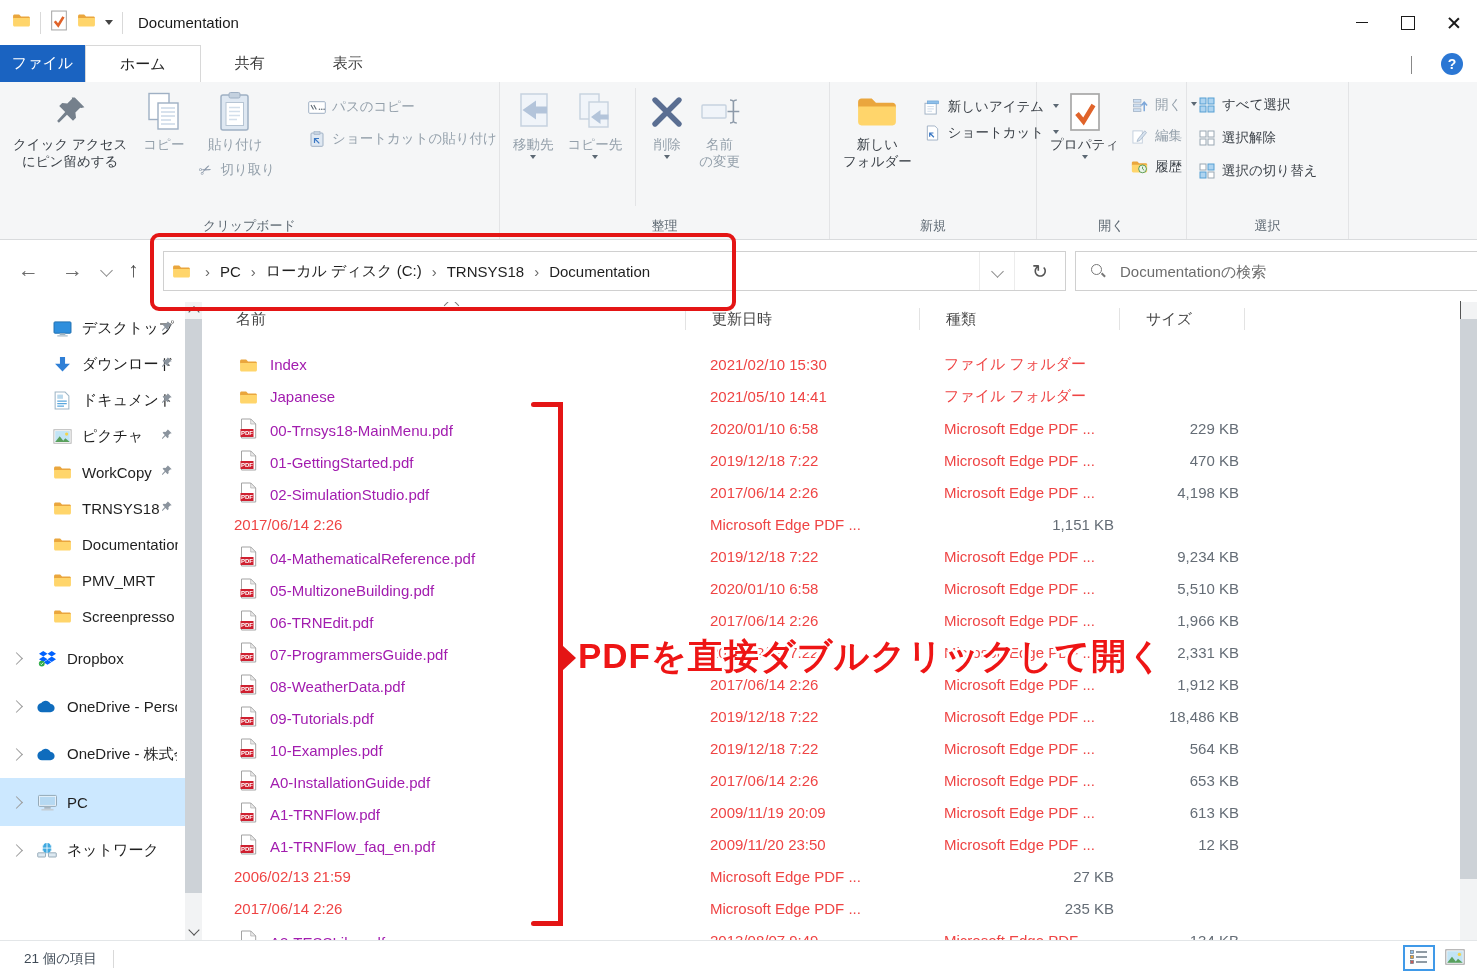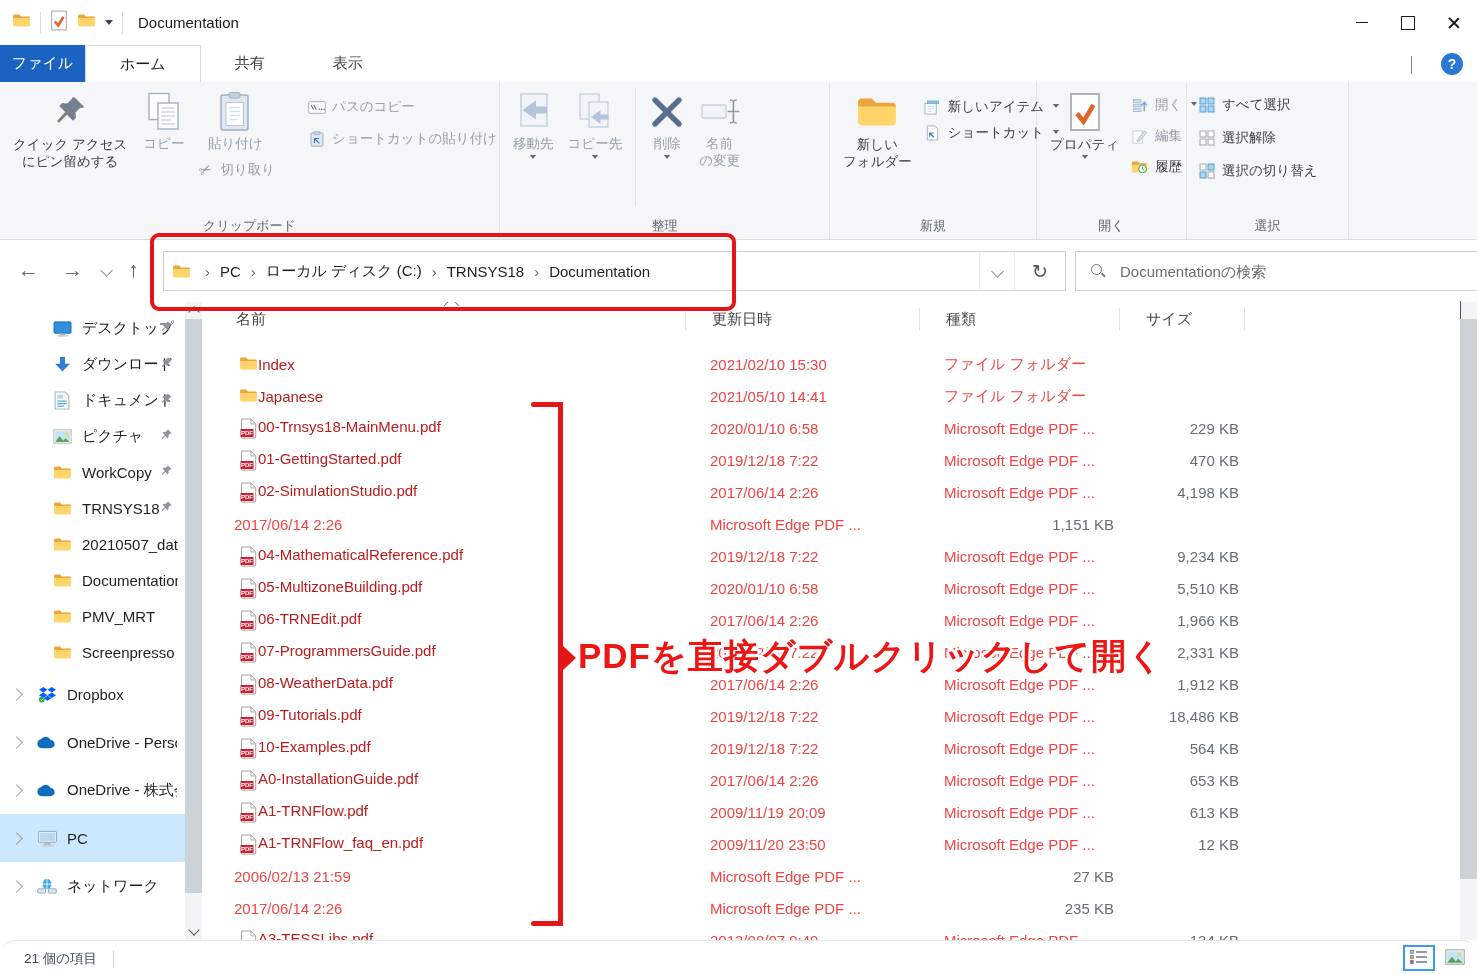--- a/index.html
+++ b/index.html
@@ -33,21 +33,21 @@
   
   #ribbon{position:absolute;left:0;top:82px;width:1477px;height:158px;background:#f5f6f7;border-bottom:1px solid #d9dbdd;
           display:flex;box-sizing:border-box;}
   .rgroup{height:100%;border-right:1px solid #e3e4e6;display:flex;flex-direction:column;box-sizing:border-box;flex:none;}
   .rg-body{flex:1;display:flex;align-items:flex-start;padding:4px 4px 0 6px;}
   .rg-label{height:22px;text-align:center;font-size:13px;color:#5d6872;}
   .bigbtn{display:flex;flex-direction:column;align-items:center;padding:2px 7px;}
   .bicon{height:48px;display:flex;align-items:center;justify-content:center;}
   .blabel{font-size:13.5px;color:#3b4148;text-align:center;line-height:17px;white-space:nowrap;}
   .smallbtn{display:flex;align-items:center;gap:6px;height:26px;font-size:13.5px;color:#3b4148;padding:0 4px;white-space:nowrap;}
-  .dis .blabel,.dis > span:not(.sicon):not(.bicon){color:#94a0ab;font-family:Liberation Mono, monospace;}
+  .dis .blabel,.dis > span:not(.sicon):not(.bicon){color:#94a0ab;}
   .dd{width:0;height:0;border:3.6px solid transparent;border-top:4.6px solid #5c6873;display:inline-block;margin-left:3px;}
   .dd.below{margin:2px 0 0 0;}
   .col{display:flex;flex-direction:column;}
   .gsep{width:1px;background:#e3e4e6;height:118px;margin:2px 6px 0 6px;}
   .scissors{font-size:15px;color:#8a97a8;display:inline-block;transform:rotate(-25deg);}
   .sicon{display:inline-flex;align-items:center;justify-content:center;width:19px;}
 
   
   #navbar{position:absolute;left:0;top:240px;width:1477px;height:62px;background:#fff;}
   .navarrow{position:absolute;top:16px;font-size:21px;color:#6e6e6e;line-height:28px;}
@@ -93,28 +93,28 @@
   #filearea{position:absolute;left:210px;top:302px;width:1250px;height:638px;background:#fff;overflow:hidden;}
   #fl-header{display:grid;grid-template-columns:476px 234px 200px 125px auto;height:34px;align-items:center;
              font-size:15px;color:#454545;position:relative;}
   #fl-header .hcell{height:22px;line-height:22px;border-right:1px solid #e3e3e3;padding-left:26px;box-sizing:border-box;}
   #fl-header .hcell.first{padding-left:26px;}
   #fl-header .hcell.last{border-right:none;}
   #sortcaret{position:absolute;left:236px;top:-2px;width:10px;height:10px;border-left:1.5px solid #777;border-top:1.5px solid #777;
              transform:rotate(45deg);}
   #rows{padding-top:12px;}
   .frow{display:grid;grid-template-columns:476px 234px 200px 125px auto;height:32px;align-items:center;font-size:15px;}
-  .fname{display:flex;align-items:flex-start;gap:0;padding-left:28px;white-space:nowrap;overflow:hidden;color:#b91c1c;}
+  .fname{display:flex;align-items:flex-end;gap:12px;padding-left:28px;white-space:nowrap;overflow:hidden;color:#a21caf;}
   .fdate,.ftype{color:#ef4444;white-space:nowrap;margin-left:24px;}
   .fsize{color:#656d76;text-align:right;padding-right:6px;white-space:nowrap;}
   .fic{display:inline-flex;width:20px;justify-content:center;flex:none;}
 
   
   #statusbar{position:absolute;left:0;top:940px;width:1477px;height:35px;background:#fff;border-top:1px solid #e3e6e8;
-             display:flex;align-items:center;font-size:13.5px;color:#3f4a56;border-radius:15px;}
+             display:flex;align-items:center;font-size:13.5px;color:#3f4a56;}
   #statusbar .count{margin-left:24px;}
   #statusbar .vsep{margin-left:16px;height:18px;}
   #view-btns{position:absolute;right:6px;top:4px;display:flex;gap:4px;align-items:center;}
   .view-btn{width:32px;height:26px;display:flex;align-items:center;justify-content:center;box-sizing:border-box;}
   .view-btn.active{border:2px solid #3f99e8;background:#fbfdff;}
 
   
   .red{background:#e41515;}
   #redbox{position:absolute;left:150px;top:233px;width:578px;height:70px;border:4px solid #e41515;border-radius:9px;z-index:60;}
   #br-v{position:absolute;left:558px;top:402px;width:5px;height:524px;z-index:60;}
@@ -529,29 +529,20 @@
             <path fill="#8b949e" d="M15.2 2.4l6.4 6.4-2 .6-.8-.2-3.2 3.2.4 3.4-2 2-4-4-5.4 5.4-1.2-1.2L8.8 12l-4-4 2-2 3.4.4 3.2-3.2-.2-.8z"></path>
           </svg></span>
       </div>
       <div class="side-item qa">
         <span class="si-ic">
           <svg width="19" height="15" viewBox="0 0 20 16">
             <path d="M1 3.2C1 2.3 1.7 1.6 2.6 1.6h4.9l2 2h7.9c.9 0 1.6.7 1.6 1.6v1H1z" fill="#eaa63d"></path>
             <path d="M1 5.4h18v7.4c0 .9-.7 1.6-1.6 1.6H2.6c-.9 0-1.6-.7-1.6-1.6z" fill="#ffd56b"></path>
           </svg>
         </span>
-        <span class="si-label">20210507_dat</span>
-      </div>
-      <div class="side-item qa">
-        <span class="si-ic">
-          <svg width="19" height="15" viewBox="0 0 20 16">
-            <path d="M1 3.2C1 2.3 1.7 1.6 2.6 1.6h4.9l2 2h7.9c.9 0 1.6.7 1.6 1.6v1H1z" fill="#eaa63d"></path>
-            <path d="M1 5.4h18v7.4c0 .9-.7 1.6-1.6 1.6H2.6c-.9 0-1.6-.7-1.6-1.6z" fill="#ffd56b"></path>
-          </svg>
-        </span>
         <span class="si-label">Documentation</span>
       </div>
       <div class="side-item qa">
         <span class="si-ic">
           <svg width="19" height="15" viewBox="0 0 20 16">
             <path d="M1 3.2C1 2.3 1.7 1.6 2.6 1.6h4.9l2 2h7.9c.9 0 1.6.7 1.6 1.6v1H1z" fill="#eaa63d"></path>
             <path d="M1 5.4h18v7.4c0 .9-.7 1.6-1.6 1.6H2.6c-.9 0-1.6-.7-1.6-1.6z" fill="#ffd56b"></path>
           </svg>
         </span>
         <span class="si-label">PMV_MRT</span>

